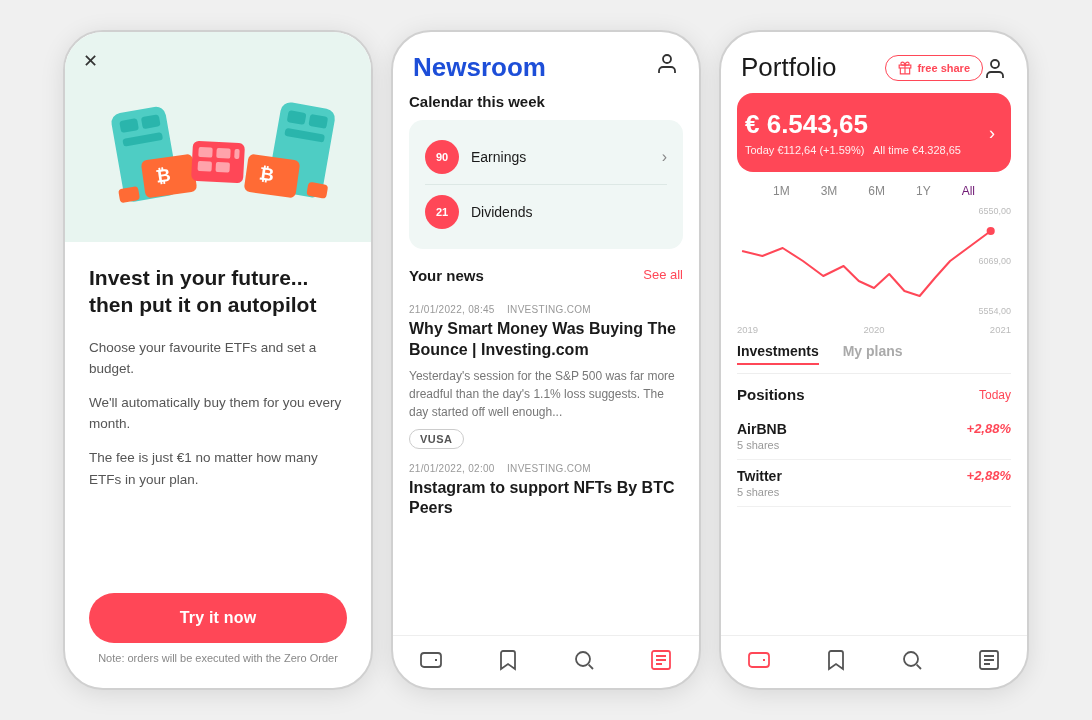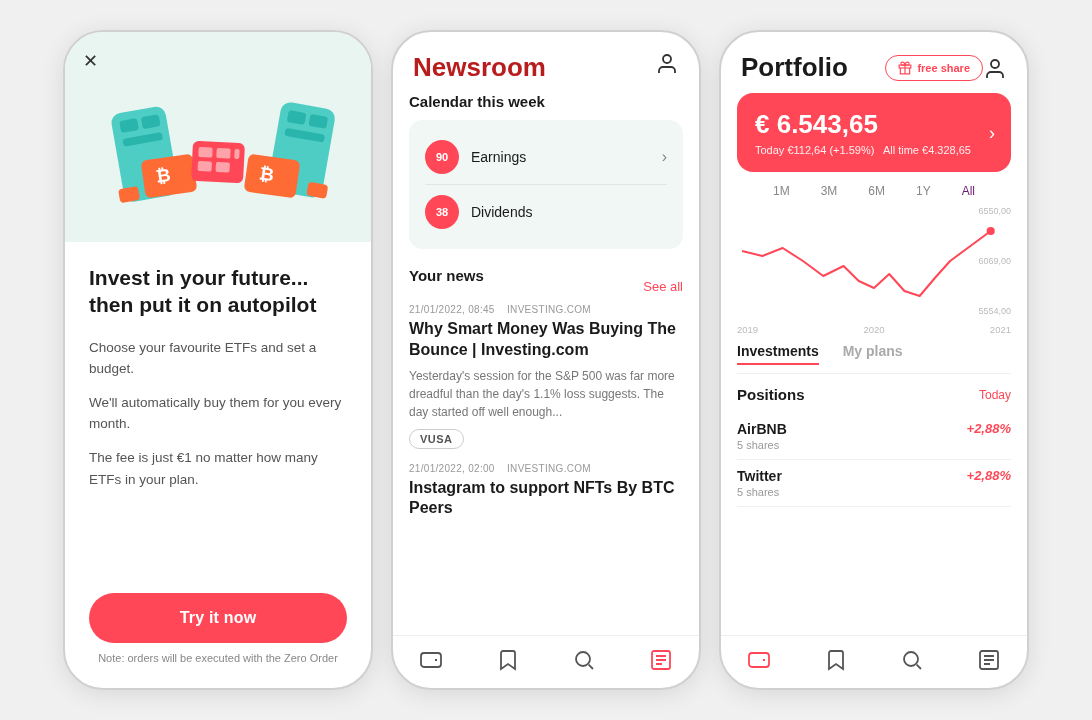--- a/index.html
+++ b/index.html
@@ -124,21 +124,21 @@
       padding: 20px 20px 10px;
       display: flex;
       justify-content: space-between;
       align-items: flex-start;
       flex-shrink: 0;
     }
 
     .phone2-title {
       font-size: 26px;
       font-weight: 700;
-      color: #b91c1c;
+      color: #1d4ed8;
     }
 
     .phone2-content {
       padding: 0 16px;
       flex: 1;
       overflow: hidden;
     }
 
     .section-label {
       font-size: 15px;
@@ -189,21 +189,21 @@
     }
 
     .calendar-arrow {
       font-size: 16px;
       color: #888;
     }
 
     .news-header {
       display: flex;
       justify-content: space-between;
-      align-items: flex-end;
+      align-items: flex-start;
       margin-bottom: 10px;
     }
 
     .see-all {
       font-size: 13px;
       color: #ff4757;
       font-weight: 500;
     }
 
     .news-item {
@@ -259,41 +259,41 @@
     .phone3-header {
       padding: 20px 20px 10px;
       display: flex;
       justify-content: space-between;
       align-items: center;
       flex-shrink: 0;
     }
 
     .phone3-title {
       font-size: 26px;
-      font-weight: 700;
+      font-weight: 400;
       color: #1a1a1a;
     }
 
     .free-share-btn {
       border: 1.5px solid #ff4757;
       border-radius: 20px;
       padding: 5px 12px;
       font-size: 11px;
       color: #ff4757;
       font-weight: 600;
       display: flex;
       align-items: center;
       gap: 5px;
     }
 
     .portfolio-card {
       margin: 0 16px 12px;
       background: #ff4757;
       border-radius: 16px;
-      padding: 16px 18px;
+      padding: 16px 8px;
       color: white;
       position: relative;
     }
 
     .portfolio-amount {
       font-size: 26px;
       font-weight: 700;
       margin-bottom: 4px;
     }
 
@@ -495,21 +495,21 @@
     </div>
     <div class="phone2-content">
       <div class="section-label">Calendar this week</div>
       <div class="calendar-card">
         <div class="calendar-item">
           <div class="calendar-badge">90</div>
           <span class="calendar-item-text">Earnings</span>
           <span class="calendar-arrow">›</span>
         </div>
         <div class="calendar-item">
-          <div class="calendar-badge">38</div>
+          <div class="calendar-badge">21</div>
           <span class="calendar-item-text">Dividends</span>
         </div>
       </div>
 
       <div class="news-header">
         <div class="section-label">Your news</div>
         <span class="see-all">See all</span>
       </div>
 
       <div class="news-item">

